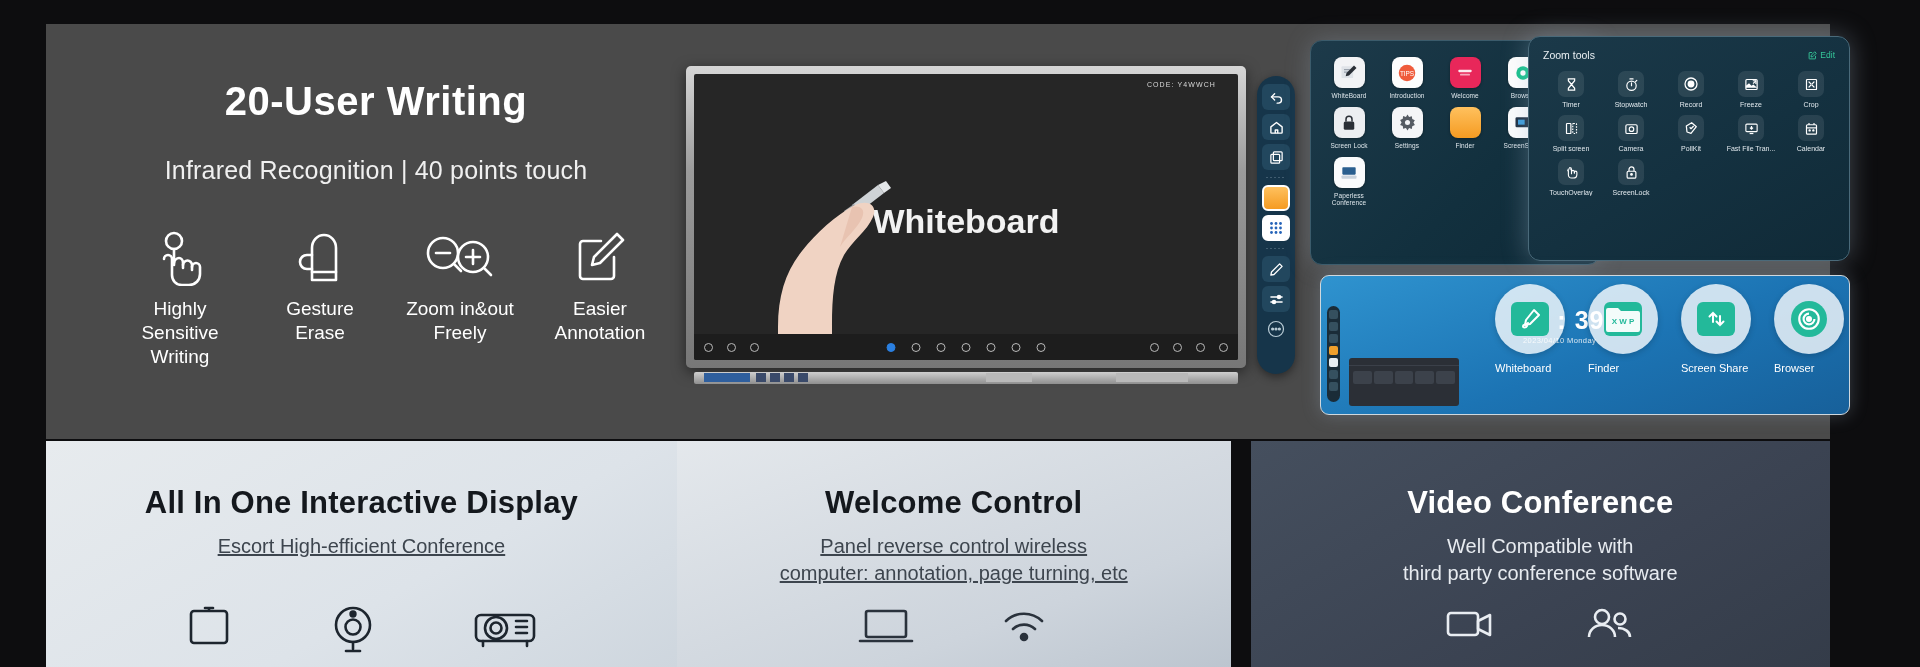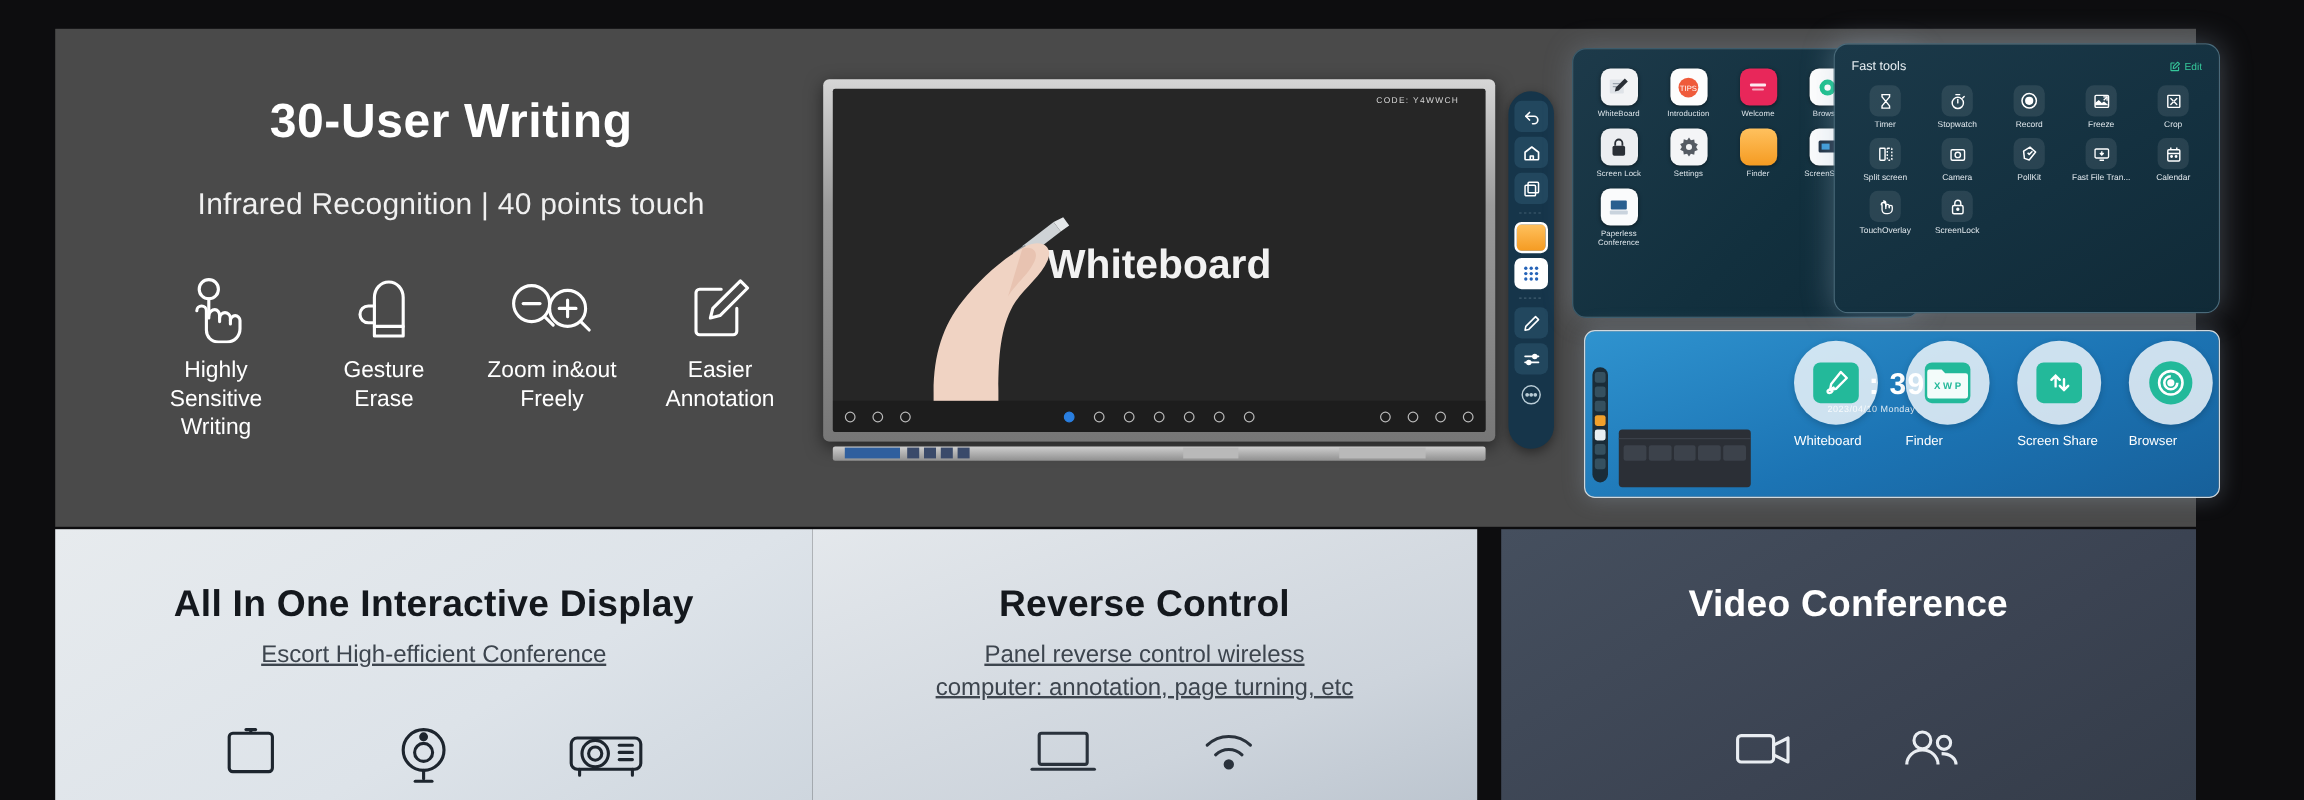--- a/index.html
+++ b/index.html
@@ -204,21 +204,21 @@
   svg { display: block; }
 </style>
 </head>
 <body>
 
 <div class="page">
 
   <div class="band"></div>
 
   <div class="band-left">
-    <div class="headline">30-User Writing</div>
+    <div class="headline">20-User Writing</div>
     <div class="subline">Infrared Recognition | 40 points touch</div>
 
     <div class="featrow">
 
       <div class="feat">
         <div class="ic">
           <svg width="52" height="56" viewBox="0 0 52 56" fill="none" stroke="#fff" stroke-width="2.6" stroke-linecap="round" stroke-linejoin="round">
             <circle cx="20" cy="11" r="8"></circle>
             <path d="M20 19v16"></path>
             <path d="M20 33c0-3 3-5 5-5s4 2 4 5v5"></path>
@@ -498,21 +498,21 @@
             </svg>
         </div>
         <div class="nm">Paperless Conference</div>
       </div>
 
     </div>
   </div>
 
   <div class="moretools">
     <div class="mt-head">
-      <div class="mt-title">Fast tools</div>
+      <div class="mt-title">Zoom tools</div>
       <div class="mt-edit">
         <span>
           <svg width="9" height="9" viewBox="0 0 24 24" fill="none" stroke="#35c79a" stroke-width="2.4" stroke-linejoin="round">
             <path d="M20 13v7a1 1 0 0 1-1 1H4a1 1 0 0 1-1-1V5a1 1 0 0 1 1-1h7"></path>
               <path d="M18 2l4 4-9 9-5 1 1-5z"></path>
           </svg>
         </span>
         <span>Edit</span>
       </div>
     </div>
@@ -760,21 +760,21 @@
             <circle cx="26" cy="27" r="11"></circle>
               <circle cx="26" cy="27" r="5.5"></circle>
             <path d="M46 20h11M46 26h11M46 32h11" stroke-linecap="round"></path>
             <path d="M13 40v5M57 40v5" stroke-linecap="round"></path>
           </svg>
         </span>
       </div>
     </div>
 
     <div class="card card2">
-      <div class="ct">Reverse Control</div>
+      <div class="ct">Welcome Control</div>
       <div class="cs">Panel reverse control wireless
 computer: annotation, page turning, etc</div>
       <div class="icons">
         <span>
           <svg width="60" height="50" viewBox="0 0 60 50" fill="none" stroke="#2a323c" stroke-width="2.6" stroke-linejoin="round">
             <rect x="10" y="10" width="40" height="26" rx="2"></rect>
               <path d="M4 40h52" stroke-linecap="round"></path>
           </svg>
         </span>
         <span>
@@ -782,20 +782,22 @@
             <path d="M10 20a26 26 0 0 1 36 0"></path>
               <path d="M17 28a16 16 0 0 1 22 0"></path>
               <circle cx="28" cy="36" r="3" fill="#2a323c"></circle>
           </svg>
         </span>
       </div>
     </div>
 
     <div class="card card3">
       <div class="ct">Video Conference</div>
+      <div class="cs">Well Compatible with
+third party conference software</div>
       <div class="icons">
         <span>
           <svg width="60" height="48" viewBox="0 0 60 48" fill="none" stroke="#e9edf2" stroke-width="2.6" stroke-linejoin="round">
             <rect x="8" y="12" width="30" height="22" rx="3"></rect>
               <path d="M38 20l12-6v20l-12-6z"></path>
           </svg>
         </span>
         <span>
           <svg width="60" height="48" viewBox="0 0 60 48" fill="none" stroke="#e9edf2" stroke-width="2.6" stroke-linejoin="round">
             <circle cx="22" cy="16" r="7"></circle>

